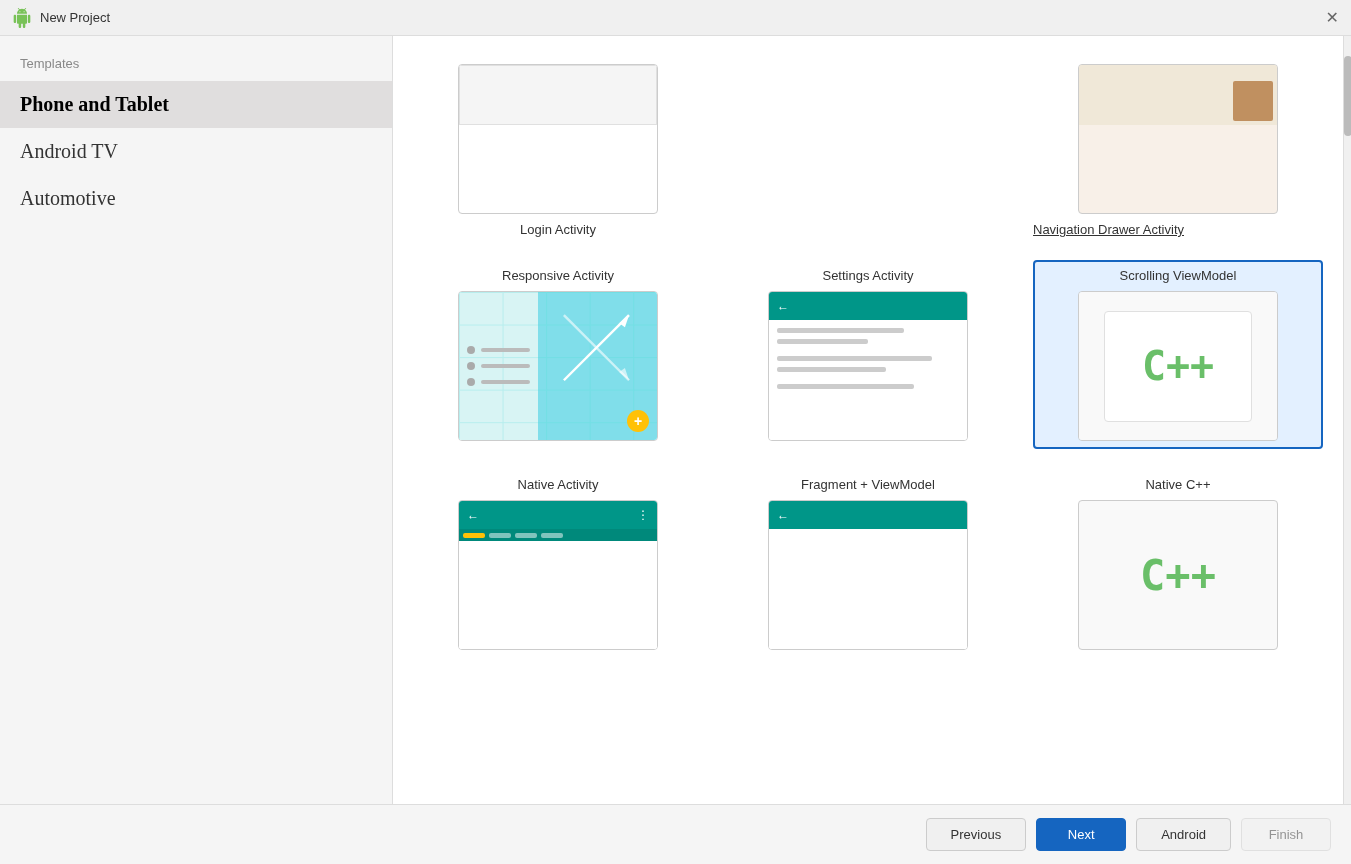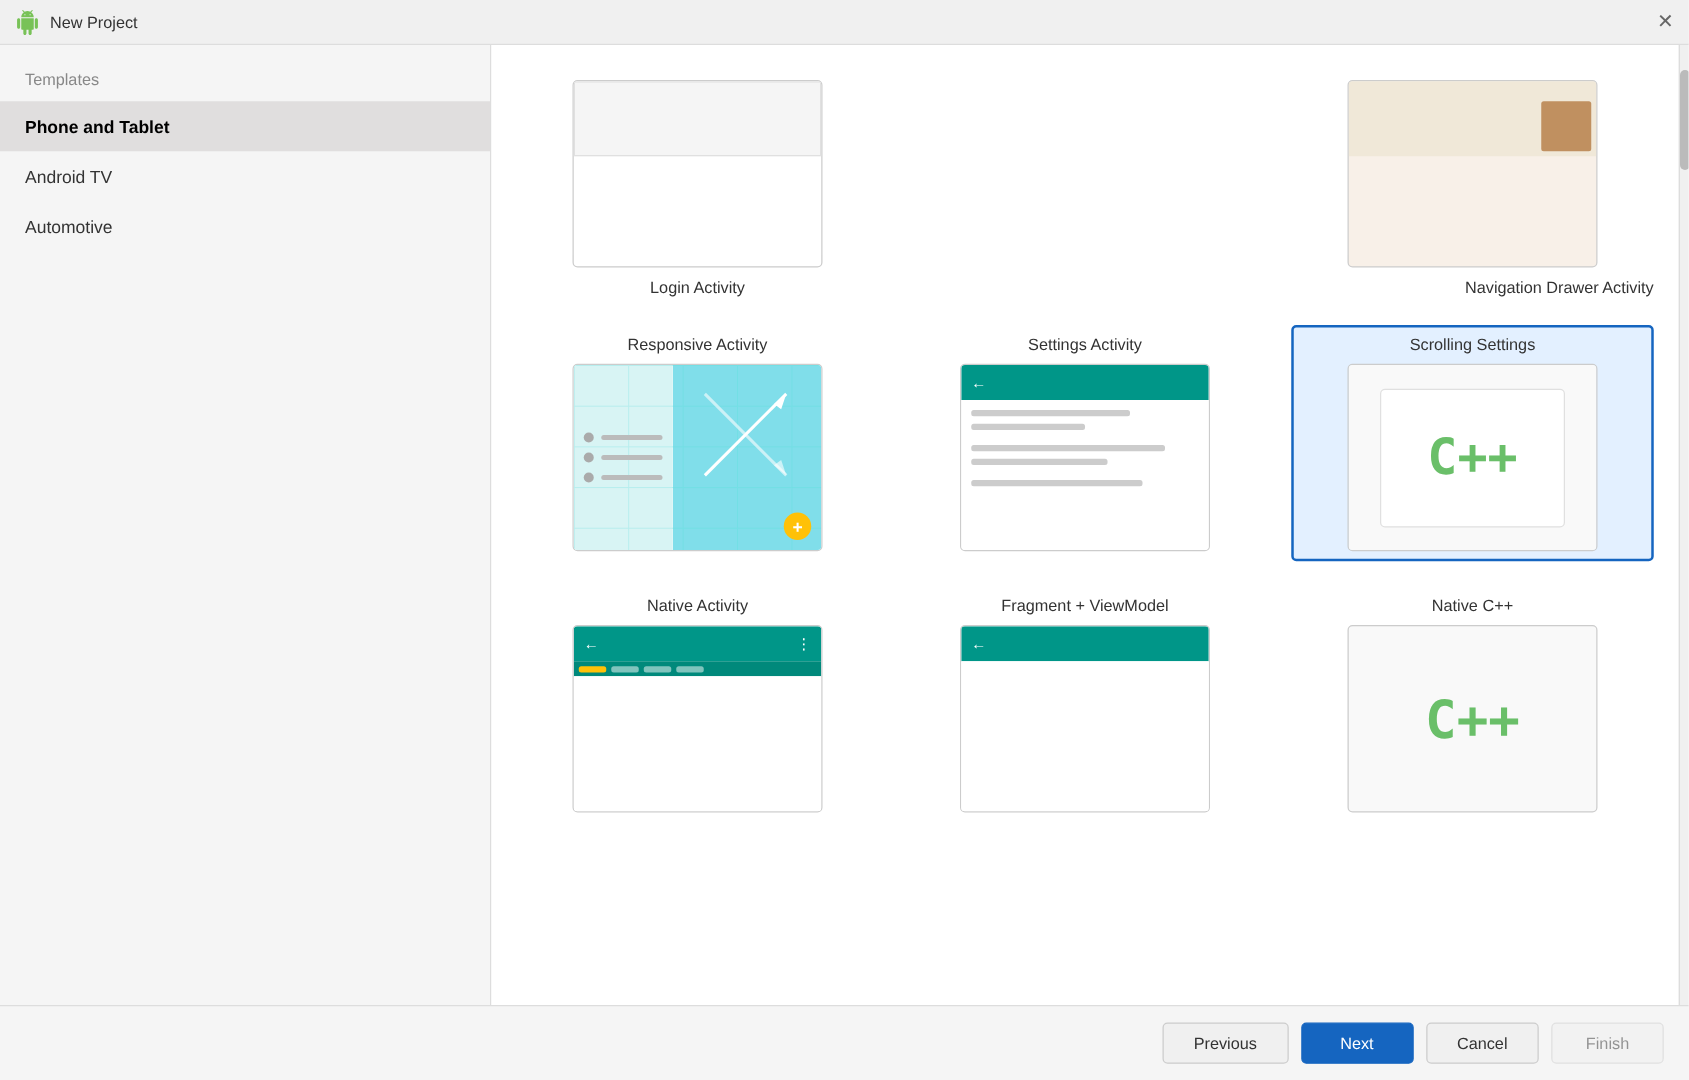--- a/index.html
+++ b/index.html
@@ -60,23 +60,24 @@
       display: flex;
       flex-direction: column;
     }
     .sidebar-header {
       padding: 20px 20px 10px 20px;
       font-size: 13px;
       color: #888;
     }
     .sidebar-item {
       padding: 12px 20px;
-      font-size: 14px;
+      font-size: 20px;
       cursor: pointer;
       color: #333;
+      font-family: Liberation Serif, serif;
     }
     .sidebar-item.active {
       background: #e0dede;
       font-weight: bold;
       color: #000;
     }
 
     .content-area {
       flex: 1;
       overflow-y: auto;
@@ -387,21 +388,21 @@
             <div style="width:100%;height:60px;background:#f0e8d8;display:flex;align-items:flex-end;justify-content:flex-end;padding:4px;">
               <div style="width:40px;height:40px;background:#c09060;border-radius:2px;"></div>
             </div>
           </div>
         </div>
       </div>
 
       <div style="display:grid;grid-template-columns:repeat(3,1fr);gap:20px;margin-bottom:13px;">
         <div style="text-align:center;font-size:13px;color:#333;">Login Activity</div>
         <div></div>
-        <div style="text-align:right;font-size:13px;color:#333;">Navigation Drawer Activity</div>
+        <div style="text-align:left;font-size:13px;color:#333;text-decoration:underline;">Navigation Drawer Activity</div>
       </div>
 
       <div class="templates-grid">
 
         <div class="template-card">
           <div class="template-card-label">Responsive Activity</div>
           <div class="template-thumbnail">
             <div class="thumb-chart" style="height:100%;">
               <div class="chart-inner">
                 <div class="grid-overlay"></div>
@@ -447,21 +448,21 @@
                 <div class="setting-row" style="width:50%;"></div>
                 <div class="setting-row" style="width:85%;margin-top:6px;"></div>
                 <div class="setting-row" style="width:60%;"></div>
                 <div class="setting-row" style="width:75%;margin-top:6px;"></div>
               </div>
             </div>
           </div>
         </div>
 
         <div class="template-card selected">
-          <div class="template-card-label">Scrolling Settings</div>
+          <div class="template-card-label">Scrolling ViewModel</div>
           <div class="template-thumbnail">
             <div class="thumb-native-cpp" style="height:100%;background:#f9f9f9;">
 
               <div style="background:#fff;border:1px solid #e0e0e0;border-radius:4px;width:75%;height:75%;display:flex;align-items:center;justify-content:center;">
                 <span style="font-size:40px;color:#6abf69;font-weight:bold;font-family:monospace;">C++</span>
               </div>
             </div>
           </div>
         </div>
 
@@ -508,15 +509,15 @@
 
     <div class="scrollbar-track">
       <div class="scrollbar-thumb"></div>
     </div>
   </div>
 </div>
 
 <div class="footer">
   <button class="btn">Previous</button>
   <button class="btn btn-primary">Next</button>
-  <button class="btn">Cancel</button>
+  <button class="btn">Android</button>
   <button class="btn" disabled="">Finish</button>
 </div>
 
 </body></html>

